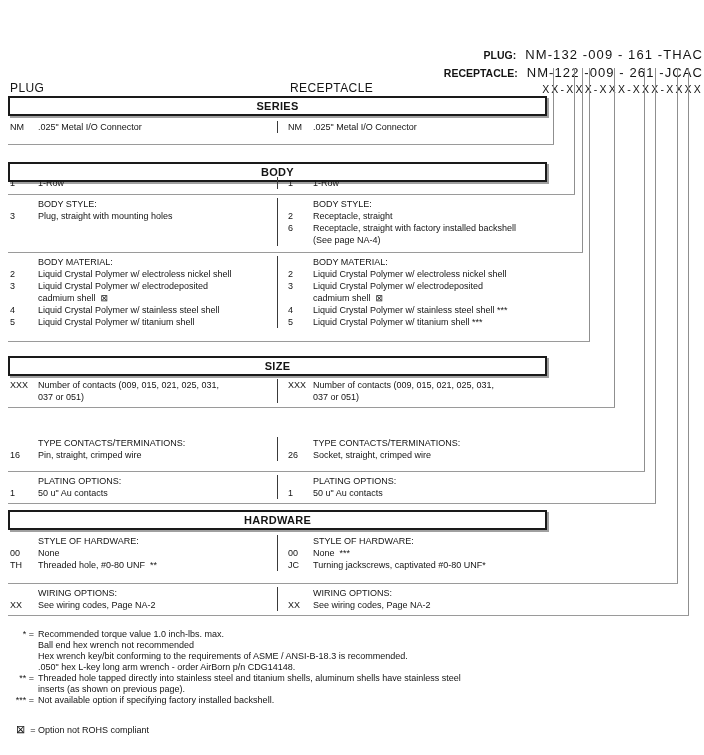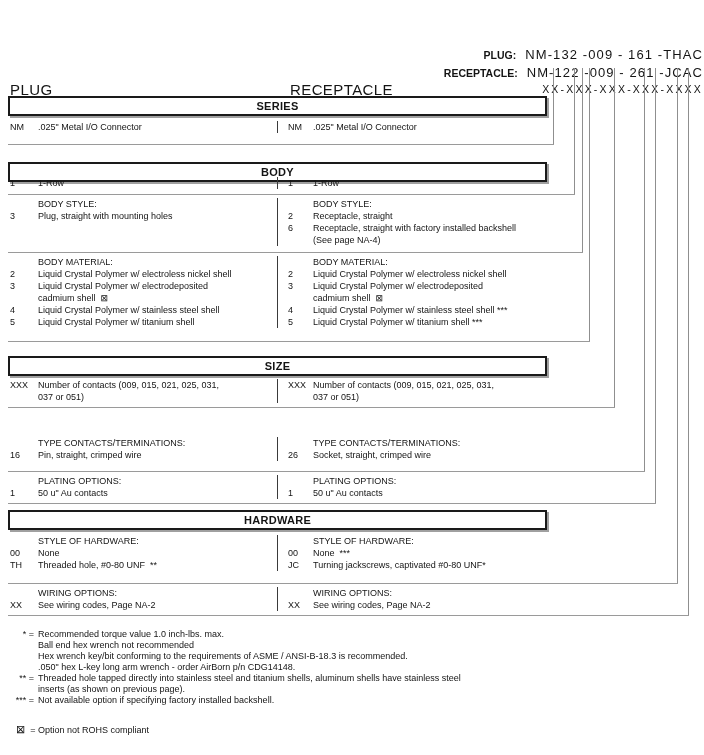--- a/index.html
+++ b/index.html
@@ -6,21 +6,21 @@
   .page{position:relative;width:704px;height:755px;background:#ffffff;overflow:hidden;
         font-family:"Liberation Sans",sans-serif;color:#141414;}
 
   
   .pn{position:absolute;top:23px;right:1px;width:320px;margin-top:24px;}
   .pnrow{display:flex;justify-content:flex-end;align-items:baseline;height:18px;}
   .pnlabel{font-weight:bold;font-size:10.5px;margin-right:9px;white-space:pre;}
   .pnvalue{font-size:13px;letter-spacing:1.1px;white-space:pre;}
   .pnmask{font-size:10.5px;letter-spacing:2.2px;white-space:pre;}
 
-  .collabel{position:absolute;top:81px;font-size:15px;letter-spacing:.4px;}
+  .collabel{position:absolute;top:81px;font-size:12px;letter-spacing:.4px;}
 
   
   .hdrbox{position:absolute;left:8px;width:535px;height:16px;border:2px solid #1a1a1a;
           box-shadow:2px 2px 0 #a0a0a0;background:#fff;display:flex;align-items:center;
           justify-content:center;font-weight:bold;font-size:11px;letter-spacing:.3px;}
 
   
   .sub{position:absolute;left:8px;width:539px;display:flex;align-items:stretch;
        font-size:9px;line-height:12px;}
   .colL{width:269px;flex:none;}

